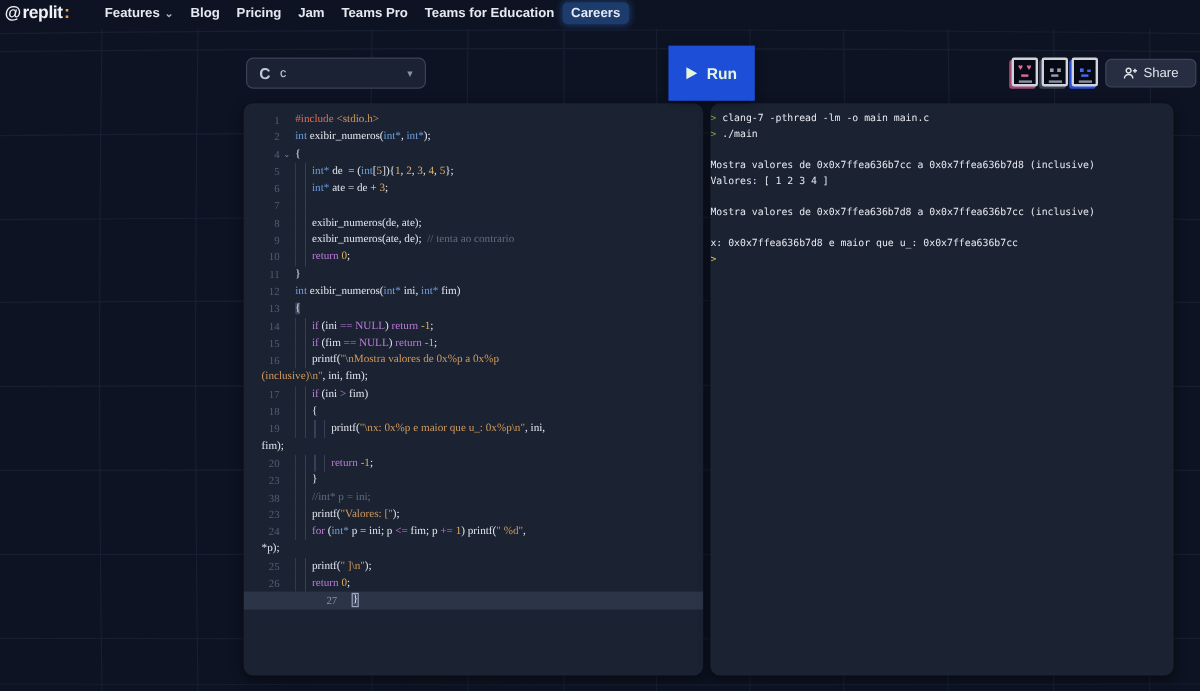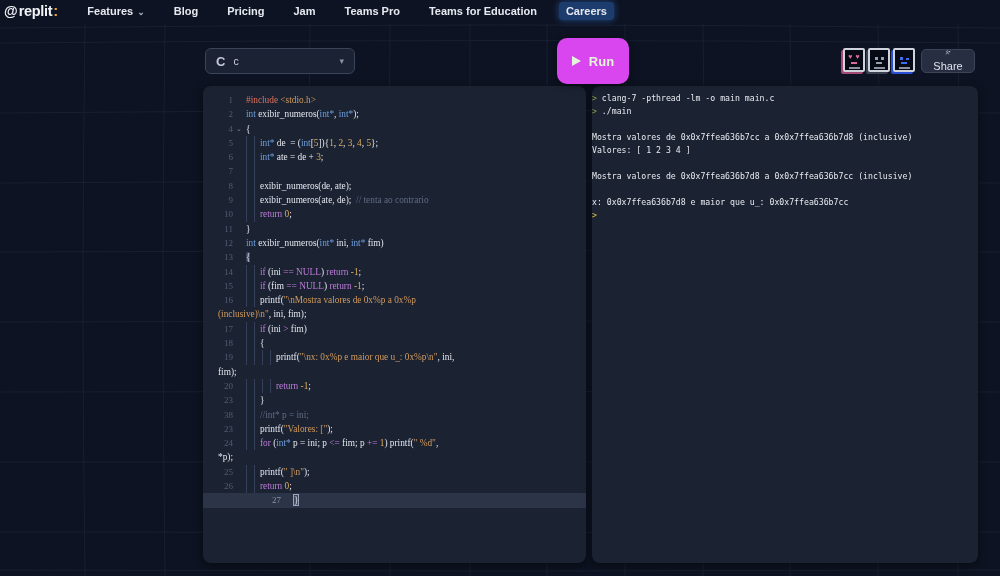--- a/index.html
+++ b/index.html
@@ -15,41 +15,41 @@
 
   
   .topnav {
     position:absolute; left:0; top:0; width:100%; height:21px;
     display:flex; align-items:center; padding-left:4px; z-index:5;
   }
   .logo { display:flex; align-items:baseline; margin-right:22px; cursor:pointer; }
   .logo .at { font-size:14px; font-weight:700; color:#f0f2f6; margin-right:1px; }
   .logo .word { font-size:14.5px; font-weight:700; color:#f0f2f6; letter-spacing:-0.3px; }
   .logo .mark { font-size:15px; font-weight:900; color:#f0a13c; margin-left:1px; }
-  .nav-items { display:flex; align-items:center; gap:15px; }
+  .nav-items { display:flex; align-items:center; gap:0; }
   .nav-item {
     font-size:11px; font-weight:700; color:#e6e9f0; padding:3px 7px;
     border-radius:4px; cursor:pointer; white-space:nowrap;
   }
   .nav-item.active { background:#1d3c6e; box-shadow:0 0 6px 1px rgba(52,110,209,.45); }
   .nav-item .chev { font-size:9px; color:#aab2c2; margin-left:4px; }
 
   
   .lang-select {
     position:absolute; left:205px; top:48px; width:150px; height:26px; z-index:5;
     background:#1b2233; border:1px solid #3b4357; border-radius:6px;
     display:flex; align-items:center; padding:0 10px; cursor:pointer;
   }
   .lang-select .c-logo { font-size:13px; font-weight:900; color:#c3c9d6; margin-right:8px; }
   .lang-select .lang-label { font-size:10.5px; color:#ced3de; flex:1; }
   .lang-select .chev { font-size:9px; color:#8891a3; }
 
   .run-btn {
     position:absolute; left:557px; top:38px; width:72px; height:46px; z-index:6;
-    background:#d946ef; border-radius:10px; border:none; cursor:pointer;
+    background:#1d4ed8; border-radius:0; border:none; cursor:pointer;
     display:flex; align-items:center; justify-content:center; gap:8px;
     box-shadow:0 2px 8px rgba(0,0,0,.45);
   }
   .run-btn .tri { width:0; height:0; border-left:9px solid #e4f6da;
     border-top:5.5px solid transparent; border-bottom:5.5px solid transparent; }
   .run-btn .lbl { font-size:13px; font-weight:700; color:#e4f6da; font-family:"Liberation Sans",sans-serif; }
 
   
   #avatars { position:absolute; left:843px; top:48px; display:flex; gap:3px; z-index:5; }
   .avatar {
@@ -58,24 +58,24 @@
     cursor:pointer;
   }
   .avatar .eyes { display:flex; gap:3px; margin-top:4px; align-items:flex-end; height:6px;}
   .avatar .eye { width:3px; height:3px; }
   .avatar .eye.wink { height:2px; }
   .avatar .heart { font-size:7px; line-height:6px; }
   .avatar .mouth { width:6px; height:2px; margin-top:2px; }
   .avatar .base { margin-top:auto; margin-bottom:1px; width:11px; height:2.5px; background:#8b92a2; }
 
   .share-btn {
-    position:absolute; left:921px; top:49px; width:54px; height:24px; z-index:5;
+    position:absolute; left:921px; top:49px; width:76px; height:24px; z-index:5;
     background:#272e41; border:1px solid #3c4458; border-radius:5px; cursor:pointer;
     display:flex; align-items:center; justify-content:center; gap:5px;
-    font-size:11px; color:#dfe3ec;flex-direction:column;
+    font-size:11px; color:#dfe3ec;
   }
 
   
   .panel {
     position:absolute; top:86px; height:477px; background:#1b2333;
     border-radius:8px; z-index:4; box-shadow:0 3px 10px rgba(0,0,0,.45);
     overflow:hidden;
   }
   #editor-panel { left:203px; width:383px; padding-top:7px; }
   #console-panel { left:592px; width:386px; padding:6px 0 0 0; }

